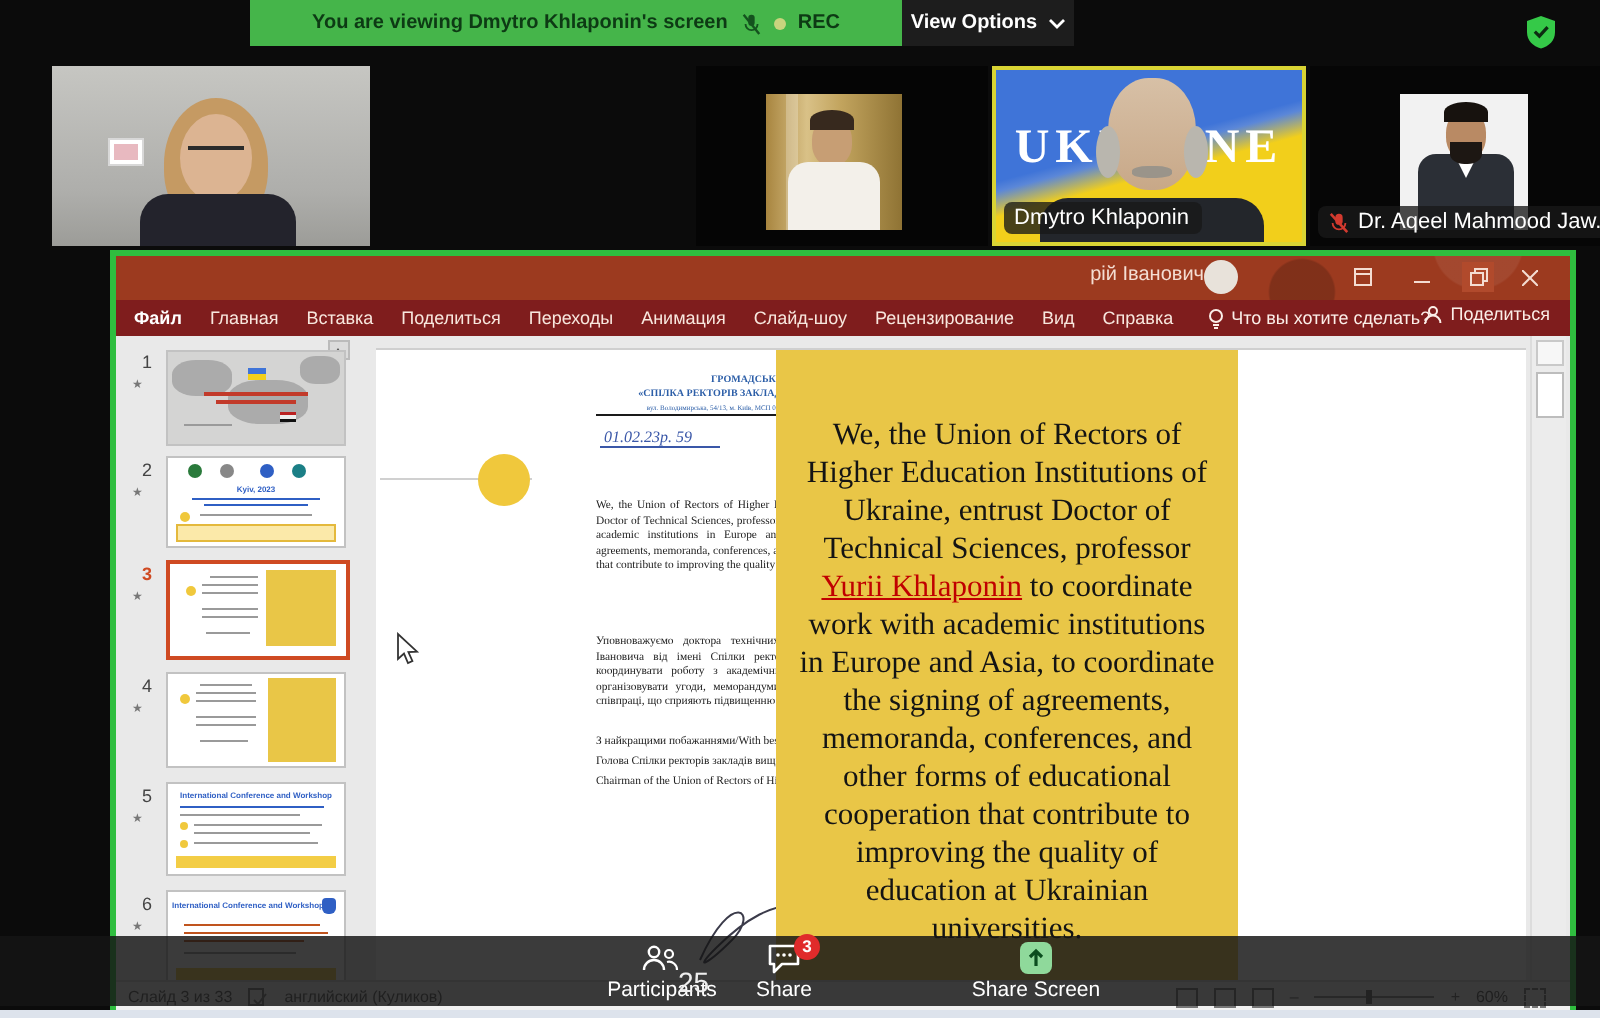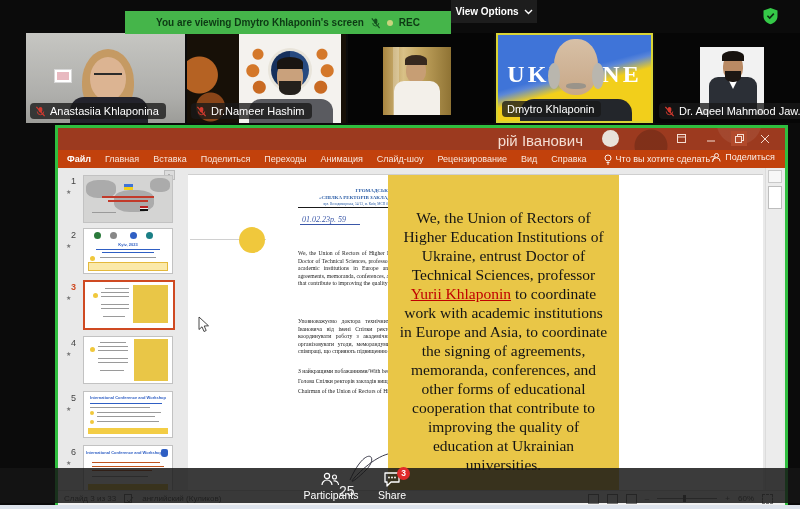--- a/index.html
+++ b/index.html
@@ -60,33 +60,33 @@
   .sc5 .collar{position:absolute;left:72px;top:44px;width:12px;height:12px;background:#fff;clip-path:polygon(0 0,100% 0,50% 100%);}
 
   
   #share{left:55px;top:125px;width:733px;height:380px;border:3px solid #2fbe3f;box-sizing:border-box;background:#e9e9e9;}
   #titlebar{left:0;top:0;width:727px;height:22px;
      background:#9c3a1f;overflow:hidden;}
   #titlebar .deco{position:absolute;right:-20px;top:-30px;width:220px;height:80px;
      background:radial-gradient(circle at 30% 60%,rgba(0,0,0,.18) 0 16px,transparent 17px),
                 radial-gradient(circle at 70% 30%,rgba(255,255,255,.07) 0 22px,transparent 23px),
                 radial-gradient(circle at 55% 80%,rgba(0,0,0,.12) 0 10px,transparent 11px);}
-  .tb-user{position:absolute;right:202px;top:4px;color:#f4ddd2;font-size:15px;white-space:nowrap;}
+  .tb-user{position:absolute;right:183px;top:4px;color:#f4ddd2;font-size:10px;white-space:nowrap;}
   .tb-avatar{position:absolute;right:166px;top:2px;width:17px;height:17px;border-radius:50%;background:#e8e2da;}
   .tb-btn{position:absolute;top:3px;width:16px;height:15px;display:flex;align-items:center;justify-content:center;}
 
-  #ribbon{left:0;top:22px;width:727px;height:18px;background:#c2410c;display:flex;align-items:center;
+  #ribbon{left:0;top:22px;width:727px;height:18px;background:#7f1d1d;display:flex;align-items:center;
           color:#f8e7de;font-size:9px;}
   #ribbon .tab{margin:0 7px;white-space:nowrap;}
   #ribbon .tab:first-child{margin-left:9px;color:#fff;font-weight:bold;}
   .tellme{display:flex;align-items:center;gap:4px;margin-left:10px;color:#fbeee8;}
   .rib-share{position:absolute;right:10px;top:24px;display:flex;align-items:center;gap:4px;color:#fbeee8;font-size:9px;}
 
   
-  #banner{left:125px;top:11px;width:326px;height:23px;background:#45b54a;display:flex;align-items:center;
+  #banner{left:125px;top:0;width:326px;height:23px;background:#45b54a;display:flex;align-items:center;
           justify-content:center;gap:6px;color:#0d3a14;font-size:10px;font-weight:bold;z-index:40;}
   #viewopts{left:451px;top:0;width:86px;height:23px;background:#1d1d1d;color:#fff;display:flex;
             align-items:center;justify-content:center;gap:5px;font-size:10px;font-weight:bold;z-index:40;}
   .recdot{width:6px;height:6px;border-radius:50%;background:#c9d47e;display:inline-block;}
 
   
   #panel{left:0;top:40px;width:120px;height:325px;background:#e9e9e9;}
   .thumb{position:absolute;left:25px;width:88px;background:#fff;border:1px solid #c2c2c2;overflow:hidden;}
   .thumb.sel{border:2px solid #cf4a22;}
   .snum{position:absolute;left:2px;width:16px;text-align:right;font-size:9px;color:#444;}
@@ -173,52 +173,22 @@
   <div class="tile" style="left:26px;width:159px;">
     <div class="sc1">
       <div class="frame">
           <i></i>
         </div>
         <div class="hair"></div>
         <div class="face"></div>
         <div class="glasses"></div>
         <div class="body"></div>
     </div>
-    <div class="name-tag">
-      <svg class="micmute" viewBox="0 0 12 12">
-          <rect x="4" y="1" width="4" height="6" rx="2" fill="#d33a2f"></rect>
-          <path d="M2.5 6 a3.5 3.5 0 0 0 7 0" stroke="#d33a2f" fill="none"></path>
-          <line x1="1.5" y1="1" x2="10.5" y2="11" stroke="#d33a2f" stroke-width="1.4"></line>
-        </svg>
-      <span>Anastasiia Khlaponina</span>
-    </div>
-  </div>
-
-  <div class="tile" style="left:187px;width:159px;">
-    <div class="sc2">
-      <div class="blobL"></div>
-        <div class="banner"></div>
-        <div class="wreathL"></div>
-        <div class="wreathR"></div>
-      <div class="disc"></div>
-        <div class="check"></div>
-        <div class="body"></div>
-        <div class="head"></div>
-        <div class="hair2"></div>
-        <div class="beard"></div>
-    </div>
-    <div class="name-tag">
-      <svg class="micmute" viewBox="0 0 12 12">
-          <rect x="4" y="1" width="4" height="6" rx="2" fill="#d33a2f"></rect>
-          <path d="M2.5 6 a3.5 3.5 0 0 0 7 0" stroke="#d33a2f" fill="none"></path>
-          <line x1="1.5" y1="1" x2="10.5" y2="11" stroke="#d33a2f" stroke-width="1.4"></line>
-        </svg>
-      <span>Dr.Nameer Hashim</span>
-    </div>
-  </div>
+  </div>
+
 
   <div class="tile" style="left:348px;width:146px;">
     <div class="sc3">
       <div class="photo">
           <div style="position:absolute;left:10px;top:0;width:6px;height:68px;background:rgba(255,255,255,.25);"></div>
         </div>
       <div class="head"></div>
         <div class="hair"></div>
         <div class="shirt"></div>
     </div>
@@ -500,17 +470,27 @@
           <circle cx="6" cy="6.5" r="0.9" fill="#fff"></circle>
             <circle cx="9" cy="6.5" r="0.9" fill="#fff"></circle>
             <circle cx="12" cy="6.5" r="0.9" fill="#fff"></circle>
         </svg>
       </div>
       <span class="badge">3</span>
       <div class="lb">Share</div>
     </div>
 
 
+    <div class="zbtn" style="left:480px;">
+      <div class="ic">
+        <span class="sharebox">
+          <svg width="10" height="10" viewBox="0 0 10 10">
+              <path d="M5 9 V2 M2 4.5 L5 1.5 L8 4.5" stroke="#0b4d1f" stroke-width="1.6" fill="none"></path>
+            </svg>
+        </span>
+      </div>
+      <div class="lb">Share Screen</div>
+    </div>
 
   </div>
 
   <div id="bottomstrip" class="abs"></div>
 </div>
 
 </body></html>

